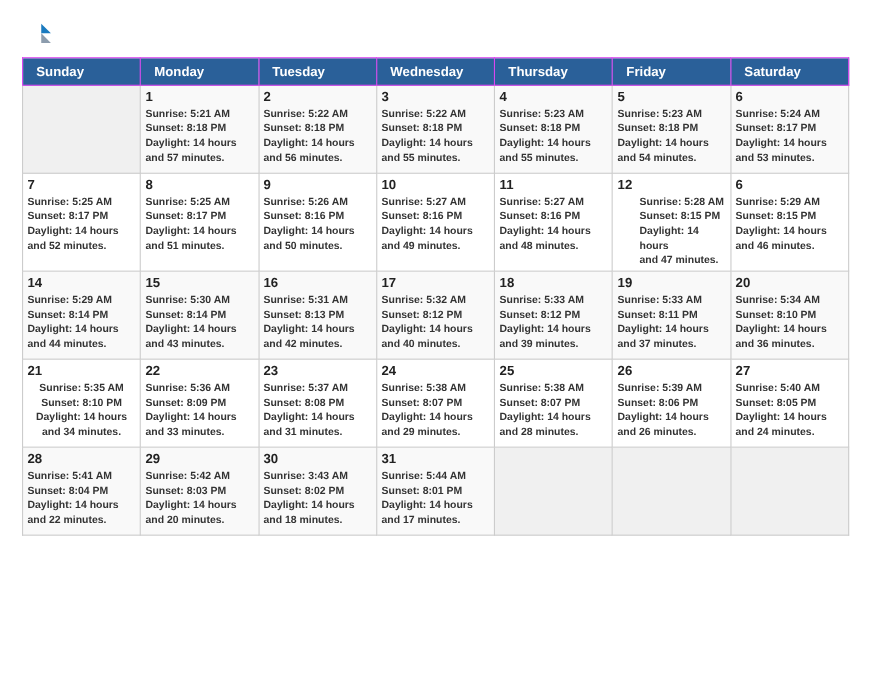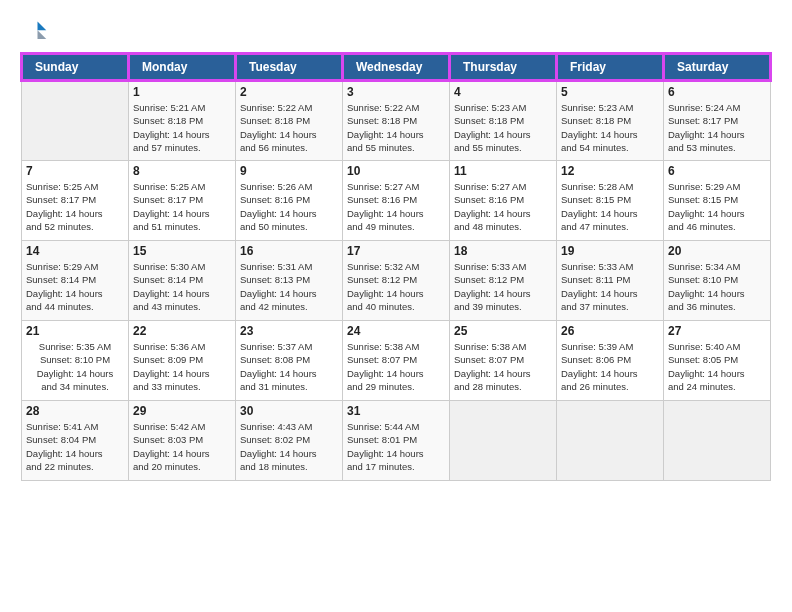--- a/index.html
+++ b/index.html
@@ -47,21 +47,21 @@
       border-collapse: collapse;
       table-layout: fixed;
     }
     thead tr th {
       background-color: #2a6099;
       color: #fff;
       font-size: 12px;
       font-weight: bold;
       padding: 5px 12px;
       text-align: left;
-      border: 3px solid #d946ef;
+      border: 1px solid #d946ef;
     }
     tbody tr td {
       border: 1px solid #ccc;
       vertical-align: top;
       padding: 3px 4px;
       height: 80px;
       background: #fff;
     }
     tbody tr:nth-child(odd) td {
       background: #f9f9f9;
@@ -70,20 +70,21 @@
       font-size: 12px;
       font-weight: bold;
       color: #222;
       display: block;
       margin-bottom: 2px;
     }
     .day-info {
       font-size: 9.5px;
       color: #333;
       line-height: 1.4;
+      font-weight: bold;
     }
     .empty-cell {
       background: #f0f0f0 !important;
     }
   </style>
 </head>
 <body>
 
 <div class="container">
   <div class="header-row">
@@ -192,21 +193,21 @@
           </td>
           <td>
             <span class="day-num">11</span>
             <div class="day-info" style="white-space: pre-line;">Sunrise: 5:27 AM
 Sunset: 8:16 PM
 Daylight: 14 hours
 and 48 minutes.</div>
           </td>
           <td>
             <span class="day-num">12</span>
-            <div class="day-info" style="white-space: pre-line;">Sunrise: 5:28 AM
+            <div class="day-info" style="white-space: pre-line; margin-left: 20px;">Sunrise: 5:28 AM
 Sunset: 8:15 PM
 Daylight: 14 hours
 and 47 minutes.</div>
           </td>
           <td>
             <span class="day-num">6</span>
             <div class="day-info" style="white-space: pre-line;">Sunrise: 5:29 AM
 Sunset: 8:15 PM
 Daylight: 14 hours
 and 46 minutes.</div>
@@ -324,21 +325,21 @@
           </td>
           <td>
             <span class="day-num">29</span>
             <div class="day-info" style="white-space: pre-line;">Sunrise: 5:42 AM
 Sunset: 8:03 PM
 Daylight: 14 hours
 and 20 minutes.</div>
           </td>
           <td>
             <span class="day-num">30</span>
-            <div class="day-info" style="white-space: pre-line;">Sunrise: 4:43 AM
+            <div class="day-info" style="white-space: pre-line;">Sunrise: 3:43 AM
 Sunset: 8:02 PM
 Daylight: 14 hours
 and 18 minutes.</div>
           </td>
           <td>
             <span class="day-num">31</span>
             <div class="day-info" style="white-space: pre-line;">Sunrise: 5:44 AM
 Sunset: 8:01 PM
 Daylight: 14 hours
 and 17 minutes.</div>

